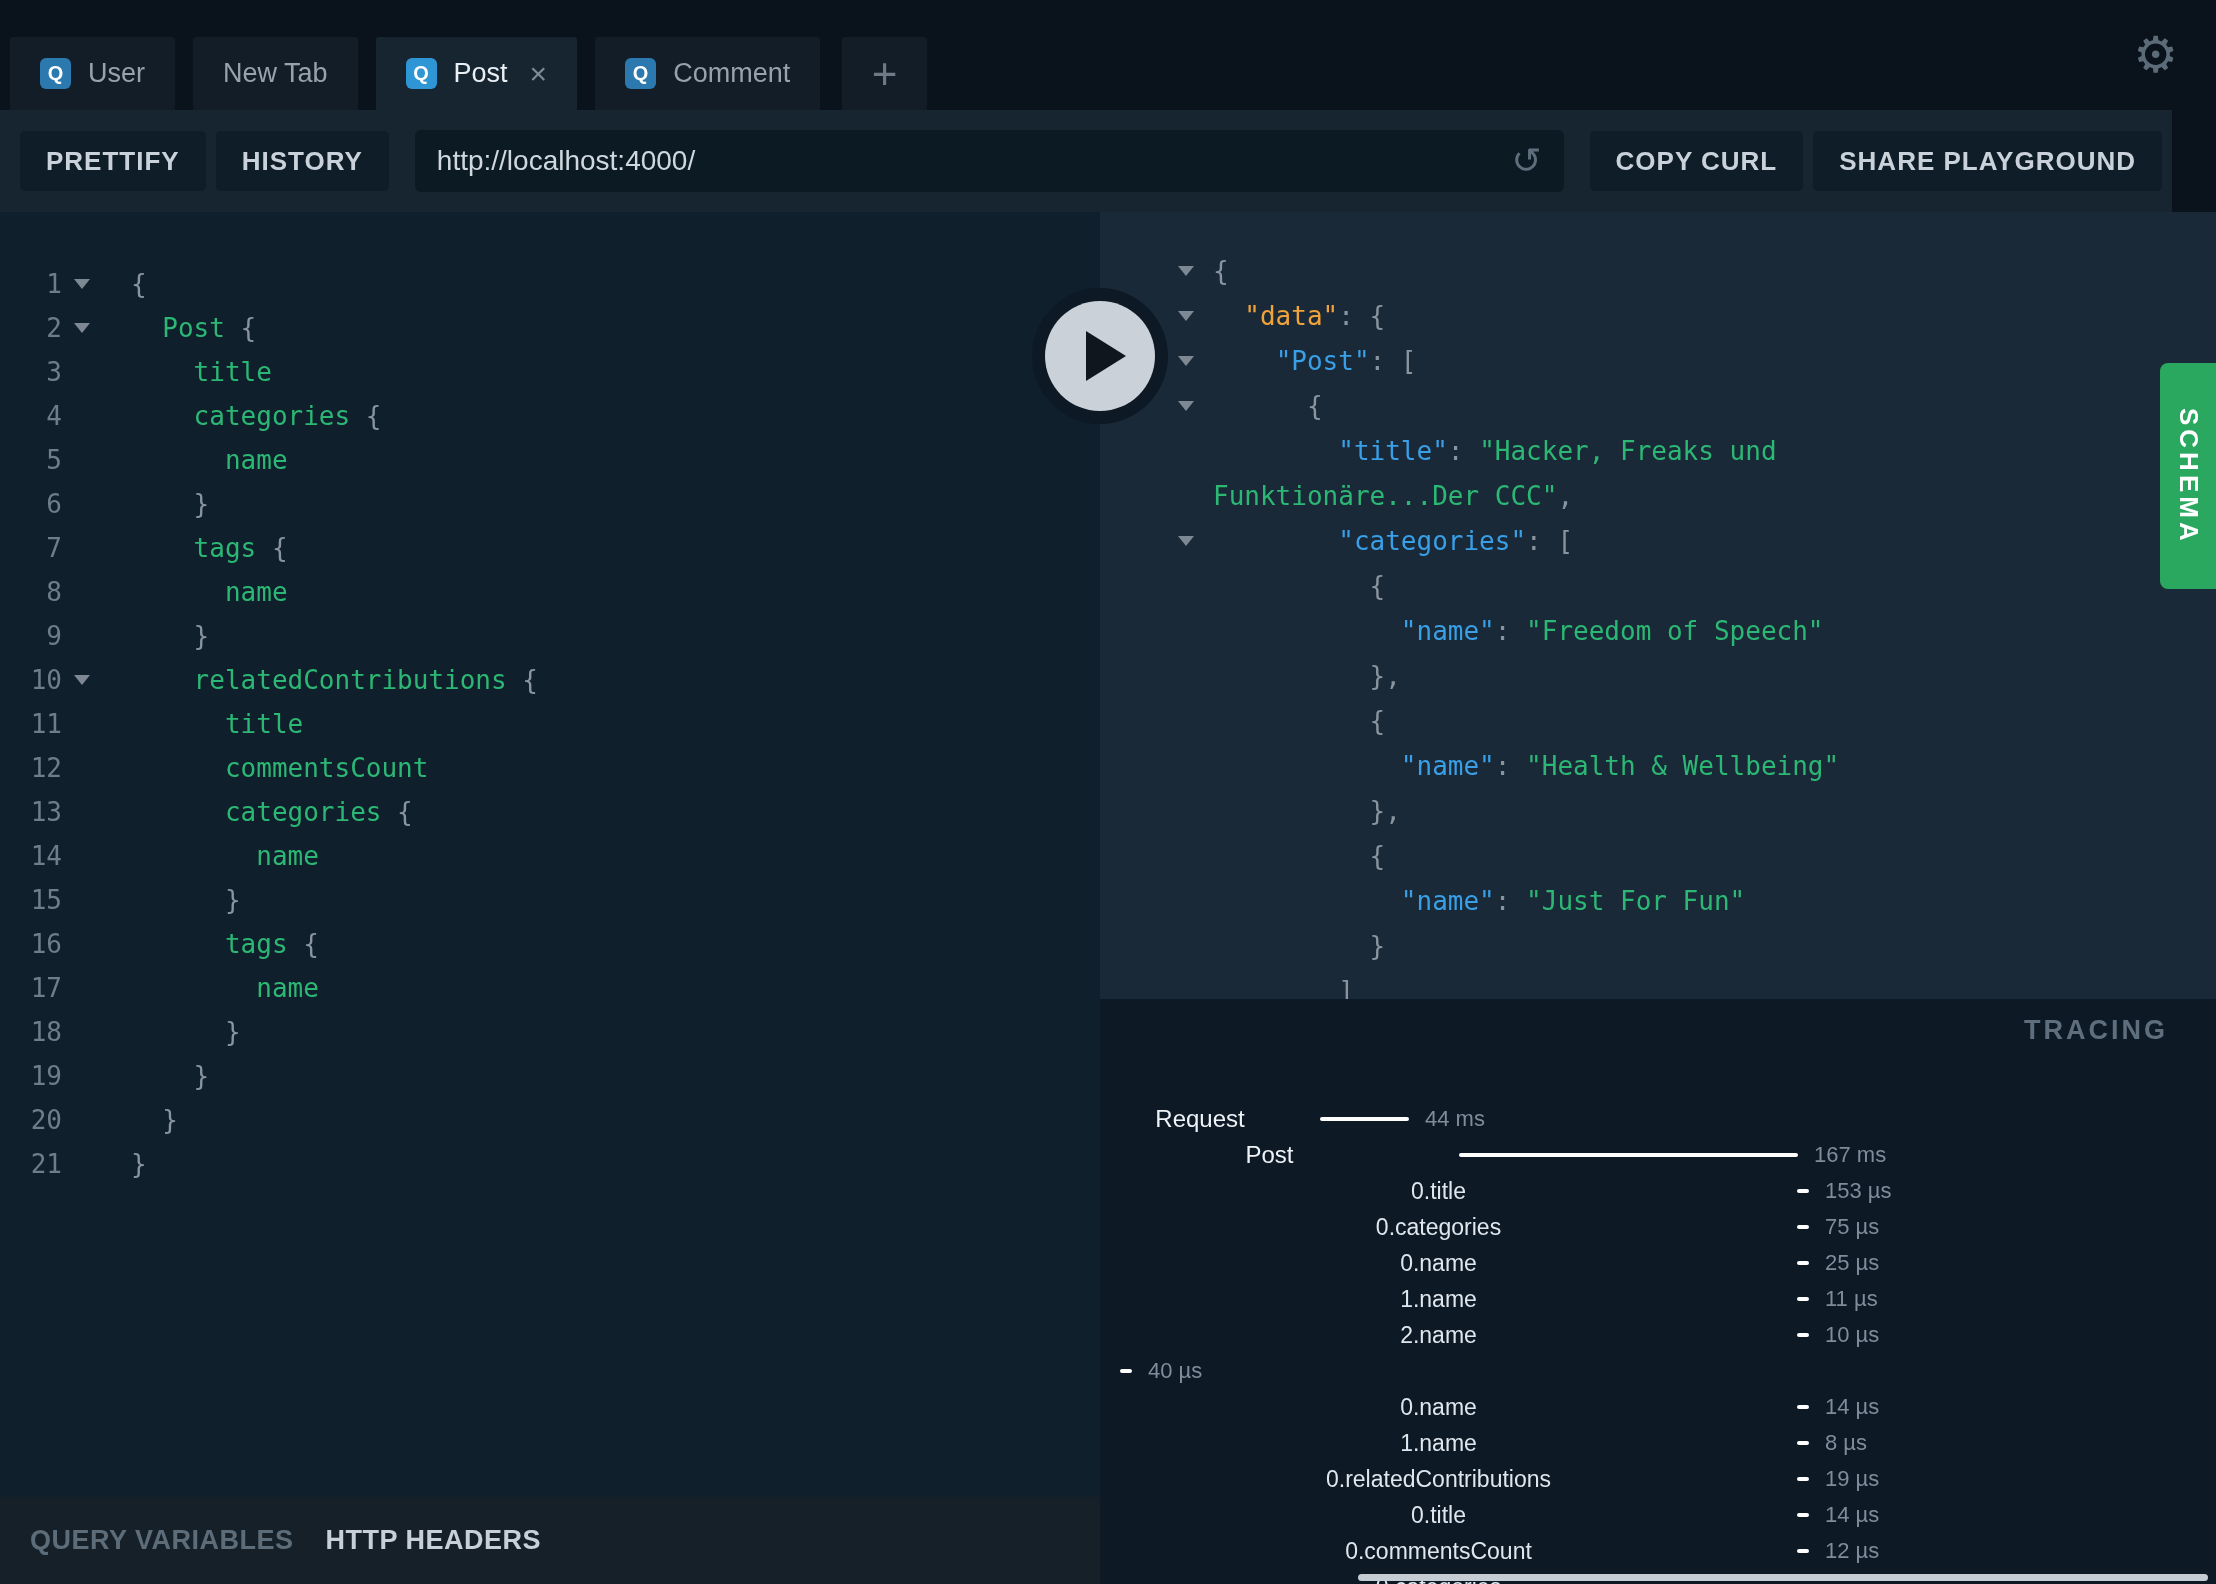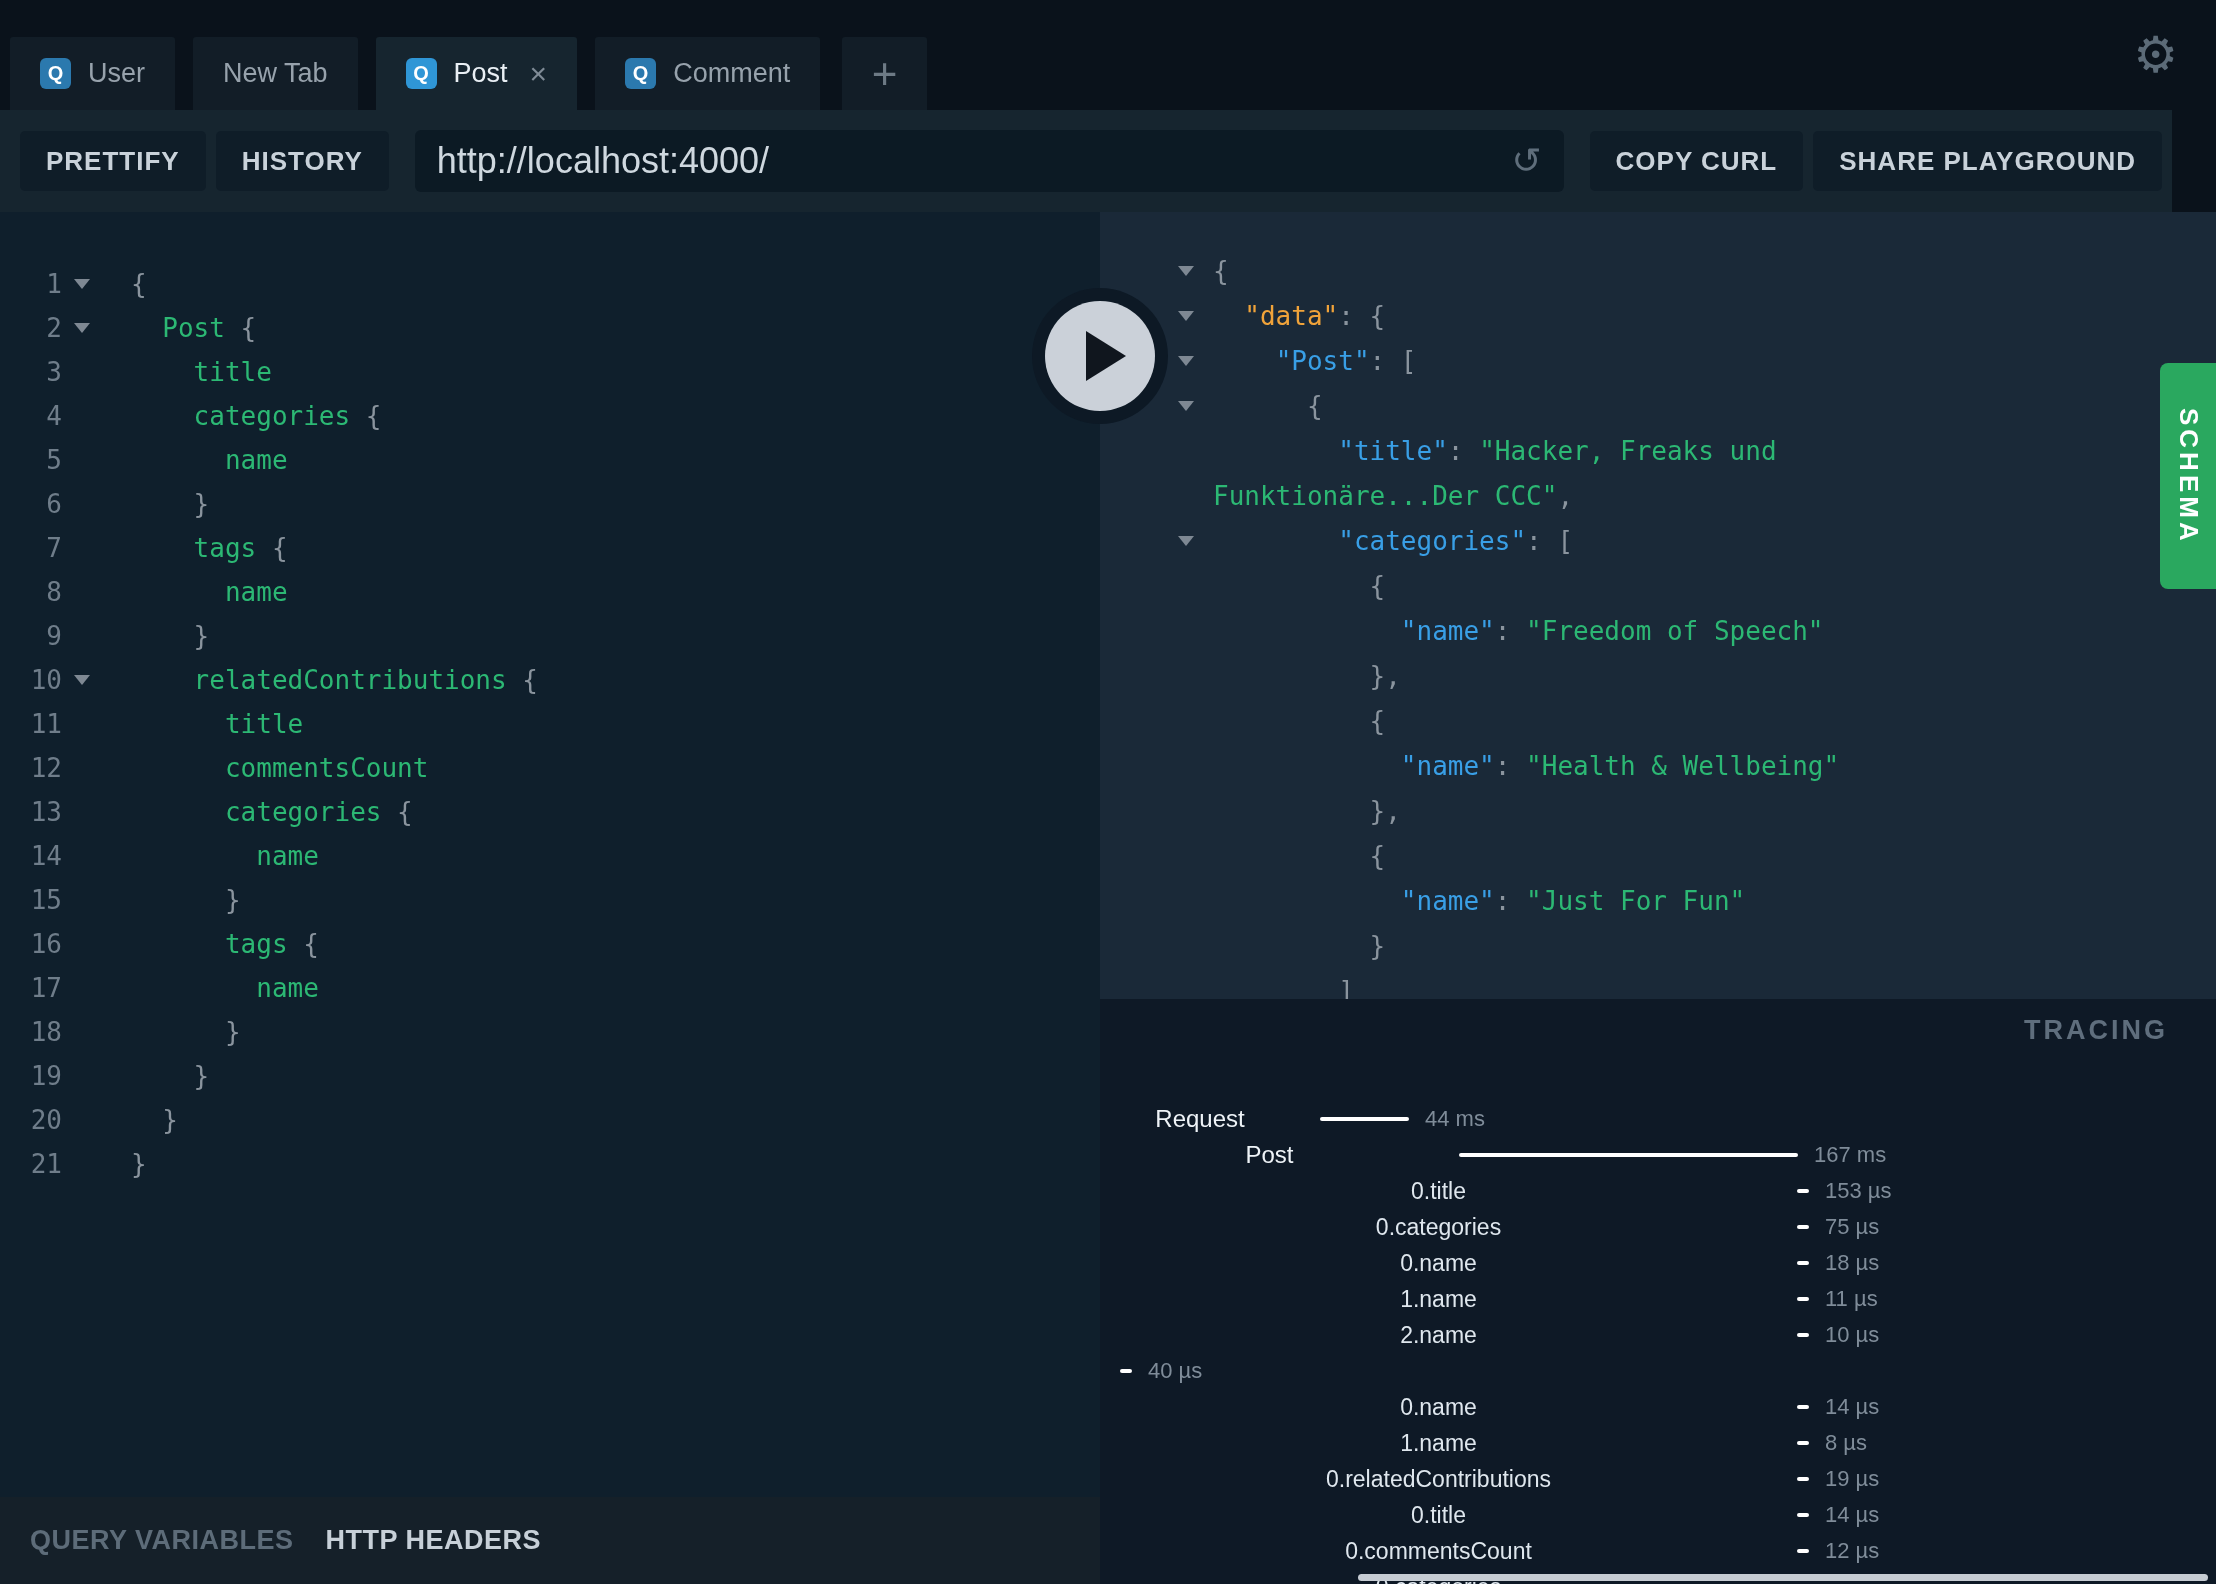--- a/index.html
+++ b/index.html
@@ -52,21 +52,21 @@
     color:#c9d2da; font-size:26px; font-weight:600; letter-spacing:1px;
     font-family:"Liberation Sans", sans-serif; cursor:pointer; white-space:nowrap;
   }
   .urlwrap {
     flex:1; height:62px; margin-left:26px; margin-right:16px;
     background:#0c1a24; border-radius:6px;
     display:flex; align-items:center; padding:0 22px;
   }
   .urlwrap input {
     flex:1; background:transparent; border:none; outline:none;
-    color:#cfd8df; font-size:36px; font-family:"Liberation Sans", sans-serif;
+    color:#cfd8df; font-size:28px; font-family:"Liberation Sans", sans-serif;
   }
   .replay { color:#5f6e7b; font-size:36px; margin-left:16px; cursor:pointer; }
 
   
   .editor-pane {
     position:absolute; left:0; top:212px; width:1100px; height:1285px;
     background:#0f1f2c; overflow:hidden;
     font-family:"DejaVu Sans Mono", monospace; font-size:26px;
   }
   .editor-rows { padding-top:50px; }
@@ -416,21 +416,21 @@
         <span class="ttime">153 µs</span>
       </div>
       <div class="trow">
         <span class="tlabel" style="flex-basis: 677px;">0.categories</span>
         <span class="tdash"></span>
         <span class="ttime">75 µs</span>
       </div>
       <div class="trow">
         <span class="tlabel" style="flex-basis: 677px;">0.name</span>
         <span class="tdash"></span>
-        <span class="ttime">18 µs</span>
+        <span class="ttime">25 µs</span>
       </div>
       <div class="trow">
         <span class="tlabel" style="flex-basis: 677px;">1.name</span>
         <span class="tdash"></span>
         <span class="ttime">11 µs</span>
       </div>
       <div class="trow">
         <span class="tlabel" style="flex-basis: 677px;">2.name</span>
         <span class="tdash"></span>
         <span class="ttime">10 µs</span>

